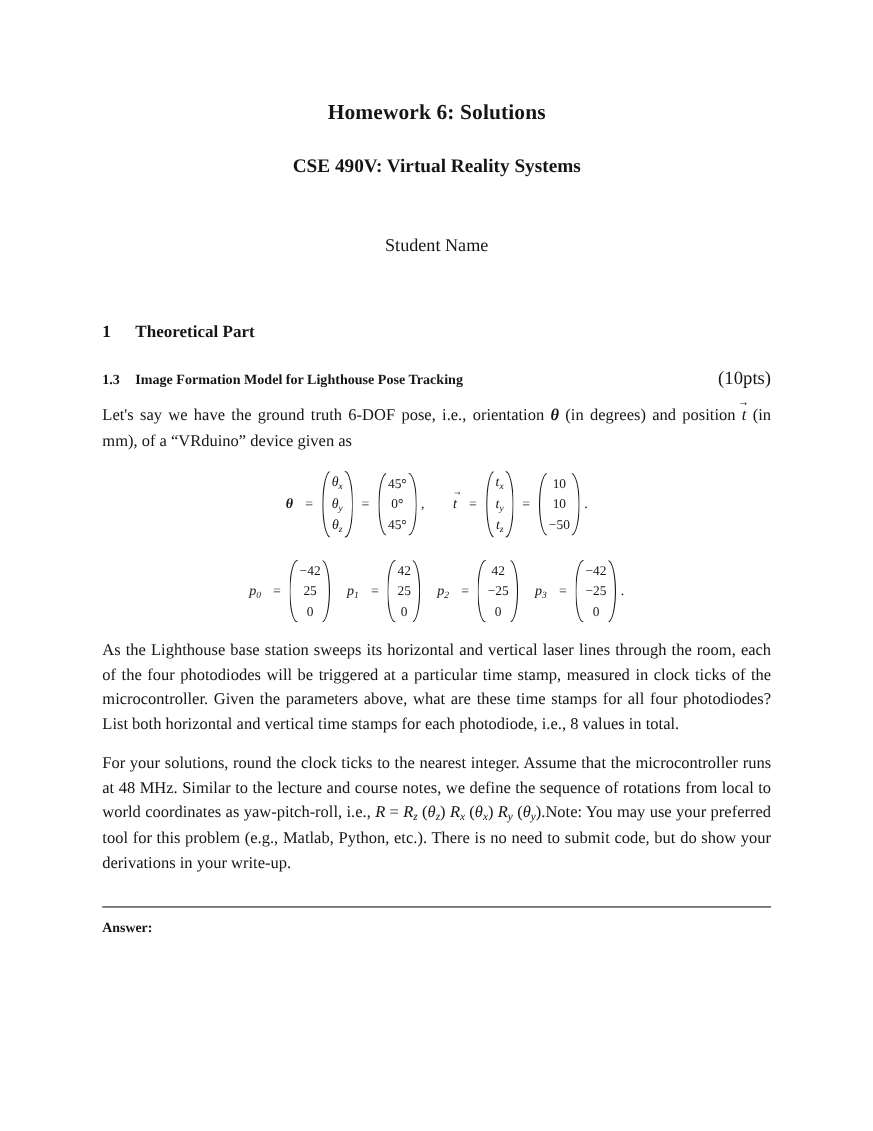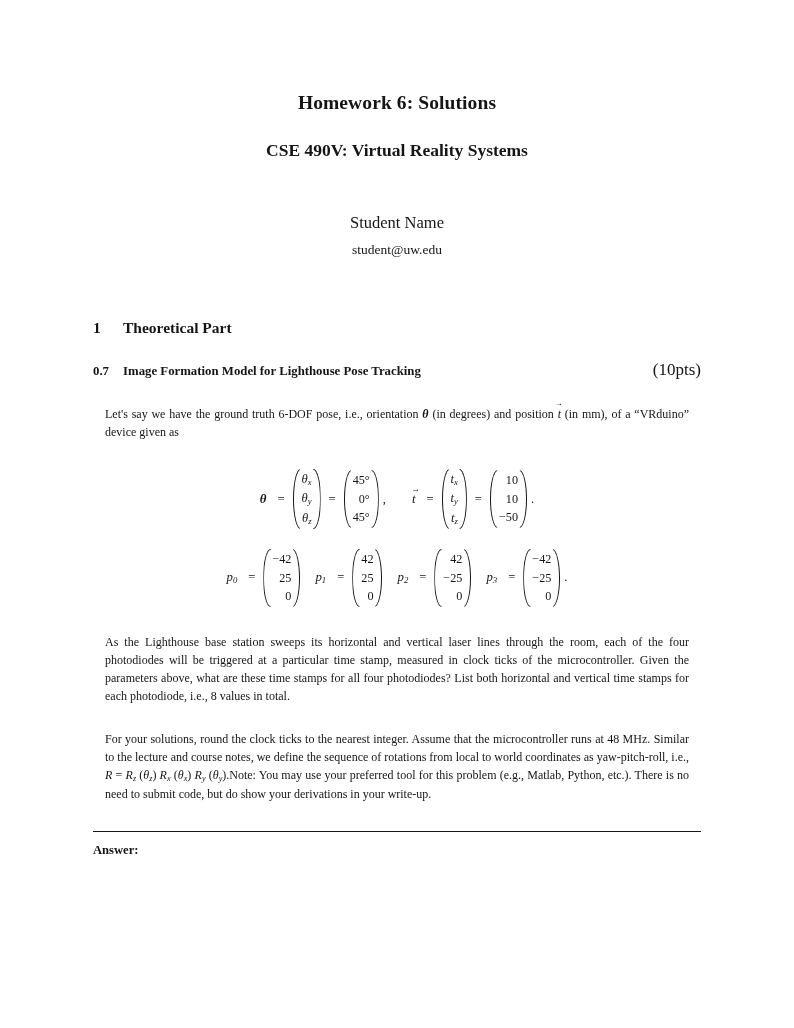--- a/index.html
+++ b/index.html
@@ -81,24 +81,24 @@
   .subsection-heading .num { width: 30px; flex: 0 0 30px; }
   .subsection-heading .sub-title { flex: 1 1 auto; }
   .subsection-heading .pts {
     font-weight: normal;
     font-size: 17px;
     flex: 0 0 auto;
   }
 
   
   p.body {
-    font-size: 12px;
+    font-size: 15px;
     line-height: 1.50;
     text-align: justify;
-    margin: 12px;
+    margin: 0;
     padding-top: 13px;
     hyphens: none;
   }
   .mathvar { font-style: italic; font-family: "Liberation Serif", serif; }
   .bold-th { font-weight: bold; font-style: italic; }
 
   sub {
     font-size: 0.68em;
     vertical-align: -0.28em;
     font-style: italic;
@@ -176,21 +176,21 @@
     right: 1px;
     border-left: none;
     border-top-left-radius: 0;
     border-bottom-left-radius: 0;
     clip-path: inset(0 0 0 52%);
     width: 14px;
   }
   .mcol {
     display: inline-flex;
     flex-direction: column;
-    align-items: flex-end;
+    align-items: center;
     padding: 2px 3px;
     line-height: 1.52;
   }
   .mcol .cell {
     font-size: 12.2px;
     white-space: nowrap;
     text-align: center;
   }
   .mcol .cell.var { font-style: italic; font-size: 12.6px; }
   .comma-sep { padding: 0 4px 0 2px; }
@@ -223,30 +223,29 @@
 </head>
 <body>
 
 <div class="page">
   <div class="content">
 
     <div class="title-block">
       <h1 class="doc-title">Homework 6: Solutions</h1>
       <h2 class="doc-subtitle">CSE 490V: Virtual Reality Systems</h2>
       <p class="author">Student Name</p>
-      <p class="email">student@uw.edu</p>
     </div>
 
     <h2 class="section-heading">
       <span class="num">1</span>
       <span>Theoretical Part</span>
     </h2>
 
     <h3 class="subsection-heading">
-      <span class="num">0.7</span>
+      <span class="num">1.3</span>
       <span class="sub-title">Image Formation Model for Lighthouse Pose Tracking</span>
       <span class="pts">(10pts)</span>
     </h3>
 
     <p class="body"><span>Let's say we have the ground truth 6-DOF pose, i.e., orientation </span><span class="bold-th">θ</span><span> (in degrees) and position </span><span class="vecarrow">t</span><span> (in mm), of a “VRduino” device given as</span></p>
 
     <div class="equation">
       <span class="mgroup">
         <span class="mlabel bold">θ</span>
         <span class="eqsign">=</span>

